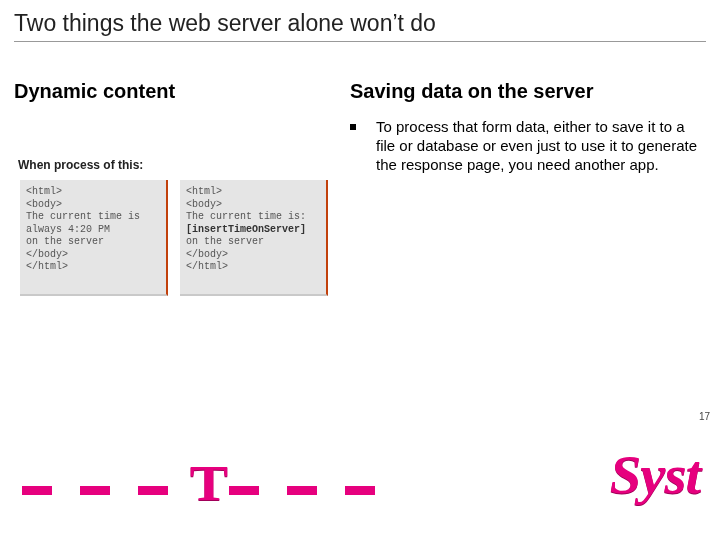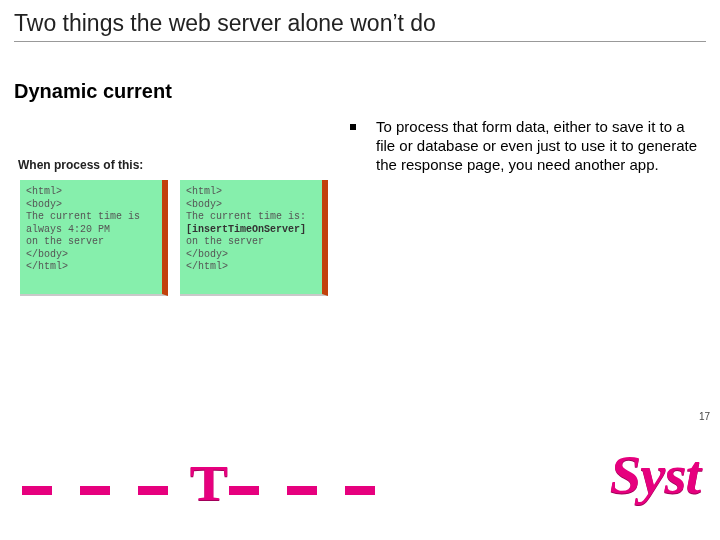--- a/index.html
+++ b/index.html
@@ -11,22 +11,22 @@
     border-bottom: 1px solid #999; padding-bottom: 4px;
   }
   .col-left-h { position: absolute; left: 14px; top: 80px; font-size: 20px; font-weight: 700; }
   .col-right-h { position: absolute; left: 350px; top: 80px; font-size: 20px; font-weight: 700; }
   .bullet-row { position: absolute; left: 350px; top: 118px; right: 18px; display: flex; align-items: flex-start; gap: 20px; }
   .bullet-sq { width: 6px; height: 6px; background: #000; margin-top: 6px; flex: 0 0 auto; }
   .bullet-text { font-size: 15px; line-height: 1.25; }
   .lbl1 { position: absolute; left: 18px; top: 158px; font-size: 12px; font-weight: 700; color: #222; }
   .lbl2 { position: absolute; left: 180px; top: 158px; font-size: 12px; font-weight: 700; color: #222; margin-top: 24px; }
   .codebox {
-    position: absolute; width: 148px; height: 116px; background: #86efac;
-    border-right: 6px solid #c2410c; border-bottom: 2px solid #c9c9c9;
+    position: absolute; width: 148px; height: 116px; background: #e5e5e5;
+    border-right: 2px solid #c2410c; border-bottom: 2px solid #c9c9c9;
     padding: 6px 6px; font-family: "Courier New", monospace; font-size: 10px;
     color: #555; line-height: 1.25; white-space: pre-wrap; overflow: hidden;
   }
   .codebox.a { left: 20px; top: 180px; }
   .codebox.b { left: 180px; top: 180px; }
   .codebox b { color: #333; }
   .logo-area { position: absolute; left: 22px; top: 448px; width: 676px; height: 46px; }
   .dash-row { position: absolute; left: 0; top: 20px; display: flex; align-items: center; }
   .hdash { width: 30px; height: 9px; background: #e6007e; margin-right: 28px; }
   .TT {
@@ -42,21 +42,22 @@
     transform: scaleX(1.05); text-shadow: 0 1px 0 #a10059;
   }
   .pagenum { position: absolute; right: 10px; bottom: 6px; font-size: 10px; color: #444; }
 </style>
 </head>
 <body>
 <div class="slide">
 
 <div class="title">Two things the web server alone won’t do</div>
 
-<div class="col-left-h">Dynamic current</div>
+<div class="col-left-h">Dynamic content</div>
+<div class="col-right-h">Saving data on the server</div>
 
 <div class="bullet-row">
   <div class="bullet-sq"></div>
   <div class="bullet-text">To process that form data, either to save it to a file or database or even just to use it to generate the response page, you need another app.</div>
 </div>
 
 <div class="lbl1">When process of this:</div>
 <div class="lbl2">You want this:</div>
 
 <div class="codebox a">&lt;html&gt;

